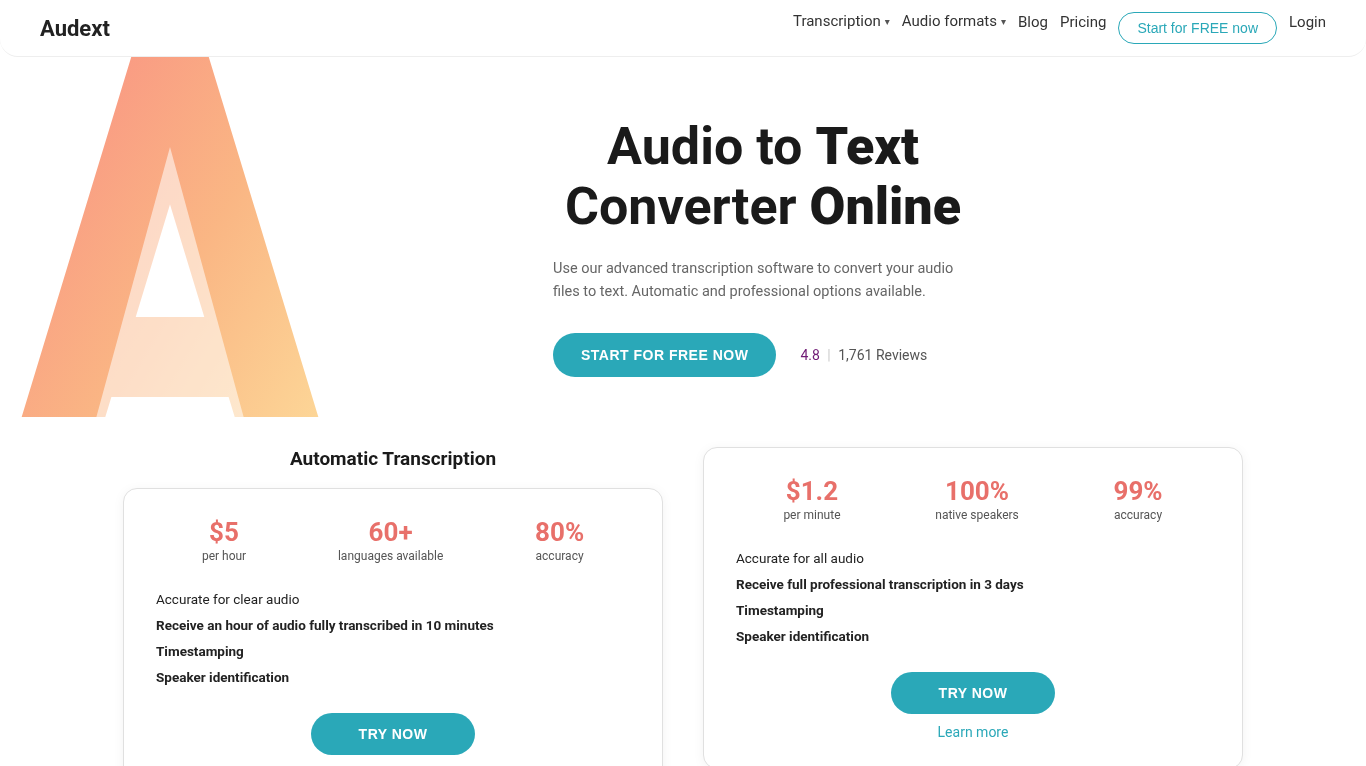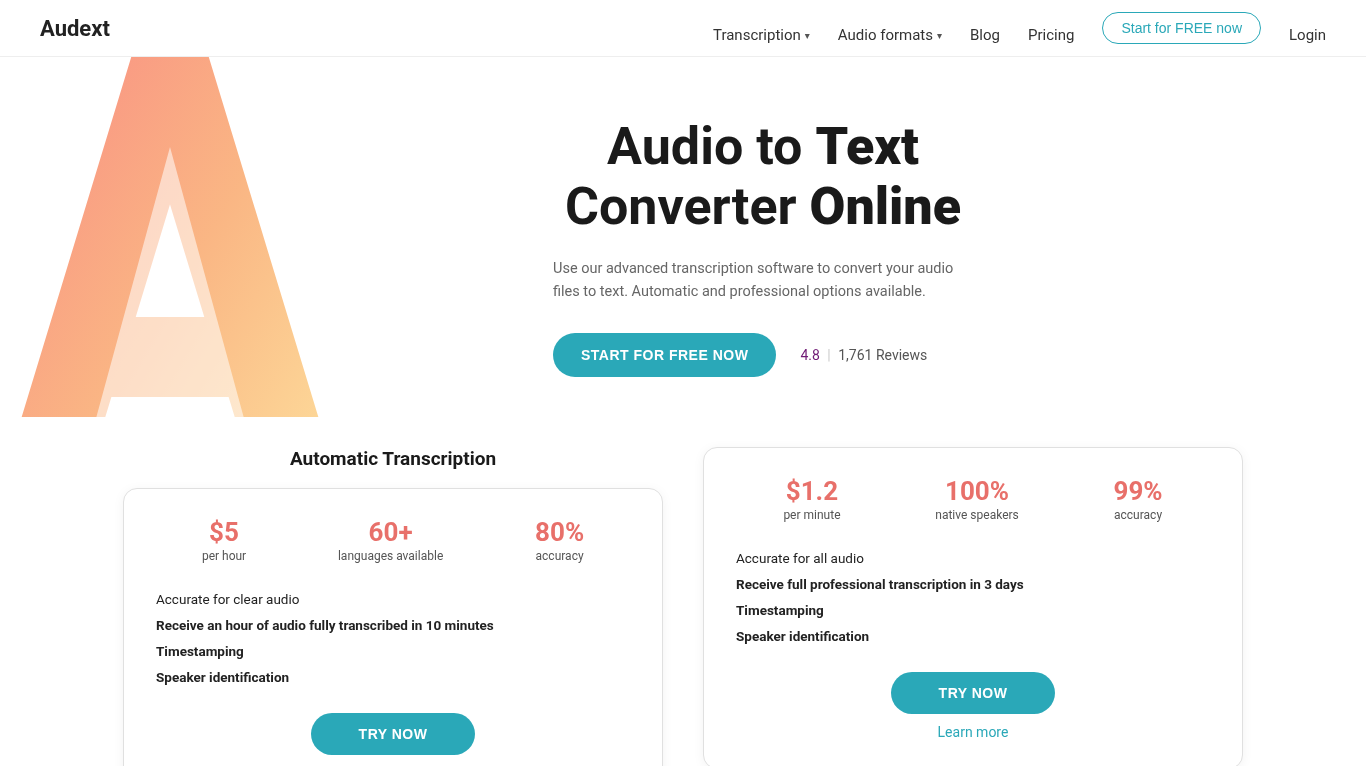--- a/index.html
+++ b/index.html
@@ -7,31 +7,32 @@
 
     
     .navbar {
       display: flex;
       align-items: center;
       padding: 12px 40px;
       border-bottom: 1px solid #eee;
       position: relative;
       z-index: 10;
       background: #fff;
+      border-radius: 18px;
     }
     .nav-logo {
       font-size: 22px;
       font-weight: 700;
       color: #222;
       margin-right: auto;
     }
     .nav-links {
       display: flex;
-      align-items: flex-end;
-      gap: 28px;
+      align-items: flex-start;
+      gap: 12px;
       list-style: none;
       margin-left: 32px;
     }
     .nav-links li a {
       text-decoration: none;
       color: #333;
       font-size: 15px;
     }
     .nav-dropdown {
       display: flex;

